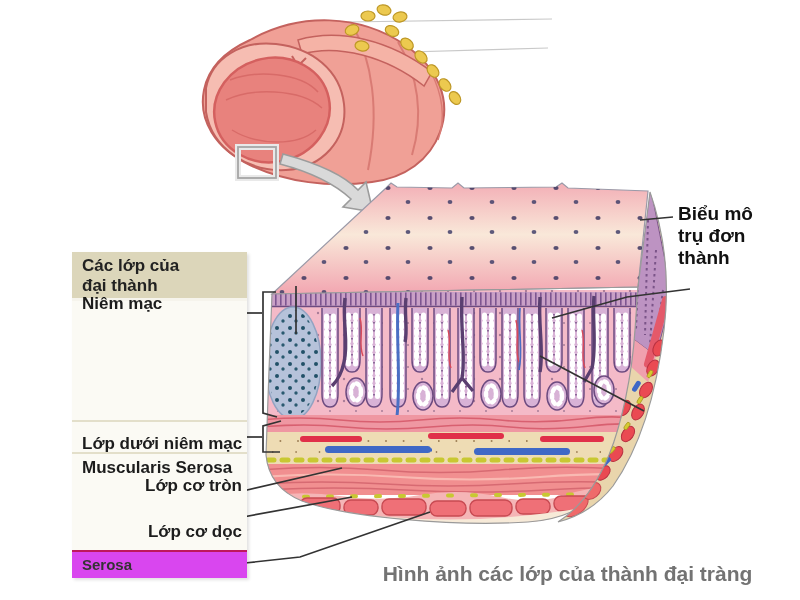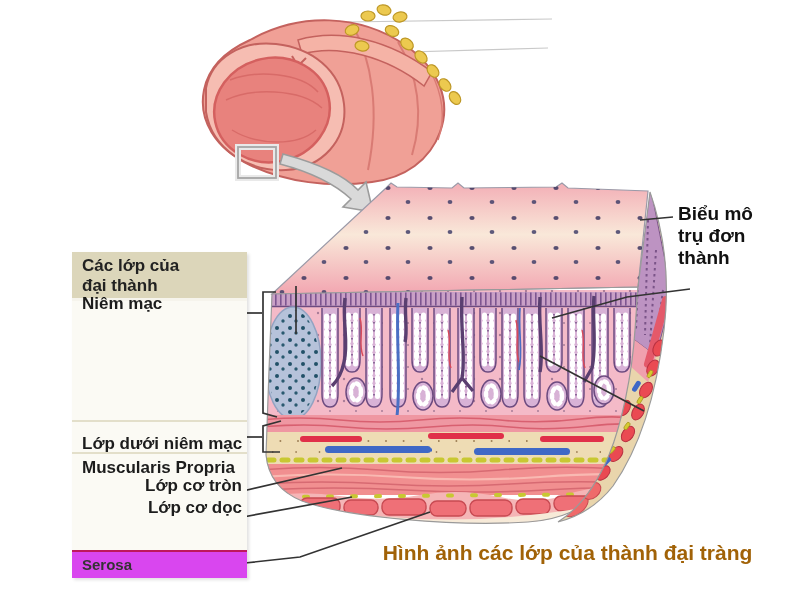--- a/index.html
+++ b/index.html
@@ -12,35 +12,35 @@
          background:#fbfaf4;box-shadow:2px 2px 3px rgba(0,0,0,.12);
          color:#1c1c1c;font-weight:bold;font-size:17px;}
   .panel-header{position:absolute;left:0;top:0;width:100%;height:46px;background:#dcd6ba;
                 padding:4px 0 0 10px;line-height:20px;box-sizing:border-box;color:#222;}
   .prow{position:absolute;left:0;width:100%;line-height:24px;padding-left:10px;box-sizing:border-box;}
   .prow.right{text-align:right;padding-right:5px;padding-left:0;}
   .row-niemmac{top:40px;}
   .row-duoiniemmac{top:160px;margin-top:20px;}
   .row-muscularis{top:204px;}
   .row-cotron{top:222px;}
-  .row-codoc{top:244px;}
+  .row-codoc{top:268px;}
   .row-serosa{top:298px;height:28px;background:#d946ef;border-top:2px solid #be185d;
               font-size:15px;line-height:26px;color:#333;}
   .sep{position:absolute;left:0;width:100%;height:2px;background:#e3dfca;}
   .sep-a{top:168px;}
   .sep-b{top:200px;}
   .sep-h{top:46px;height:3px;background:#f6f4ec;}
 
   
   .anno-right{position:absolute;left:678px;top:203px;width:120px;
               font-weight:bold;font-size:19px;line-height:22px;color:#111;}
 
   
-  .caption{position:absolute;left:340px;top:541px;width:455px;text-align:center;
-           font-weight:bold;font-size:21px;color:#a16207;}
+  .caption{position:absolute;left:340px;top:562px;width:455px;text-align:center;
+           font-weight:bold;font-size:21px;color:#737373;}
 </style>
 </head>
 <body>
 
 <div id="stage">
 
 <svg id="art" viewBox="0 0 800 600">
   <defs>
     <linearGradient id="topgrad" x1="0" y1="186" x2="0" y2="294" gradientUnits="userSpaceOnUse">
       <stop offset="0" stop-color="#f3b2b8"></stop>
@@ -308,21 +308,21 @@
 <div class="panel">
   <div class="panel-header">
     <div>Các lớp của</div>
     <div>đại thành</div>
   </div>
   <div class="sep sep-h"></div>
   <div class="prow row-niemmac">Niêm mạc</div>
   <div class="sep sep-a"></div>
   <div class="prow row-duoiniemmac">Lớp dưới niêm mạc</div>
   <div class="sep sep-b"></div>
-  <div class="prow row-muscularis">Muscularis Propria</div>
+  <div class="prow row-muscularis">Muscularis Serosa</div>
   <div class="prow right row-cotron">Lớp cơ tròn</div>
   <div class="prow right row-codoc">Lớp cơ dọc</div>
   <div class="prow row-serosa">Serosa</div>
 </div>
 
 <div class="anno-right">
   <div>Biểu mô</div>
   <div>trụ đơn thành</div>
 </div>
 

